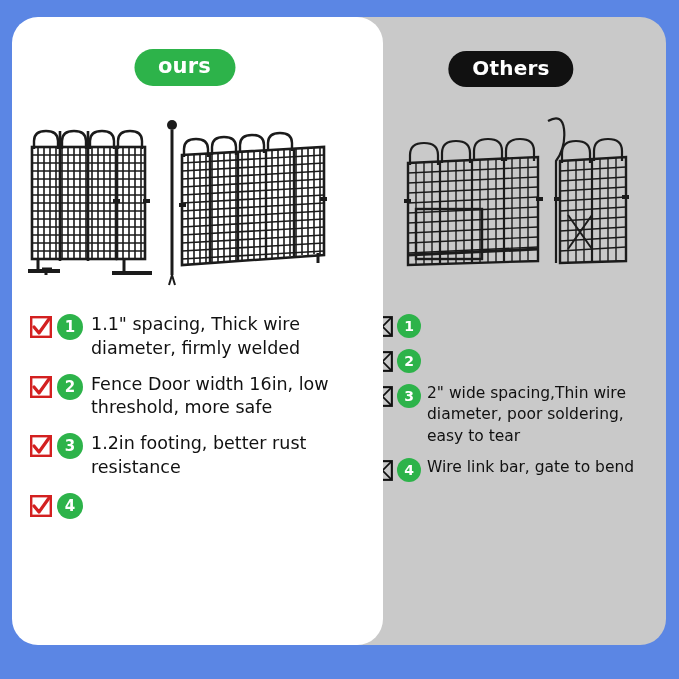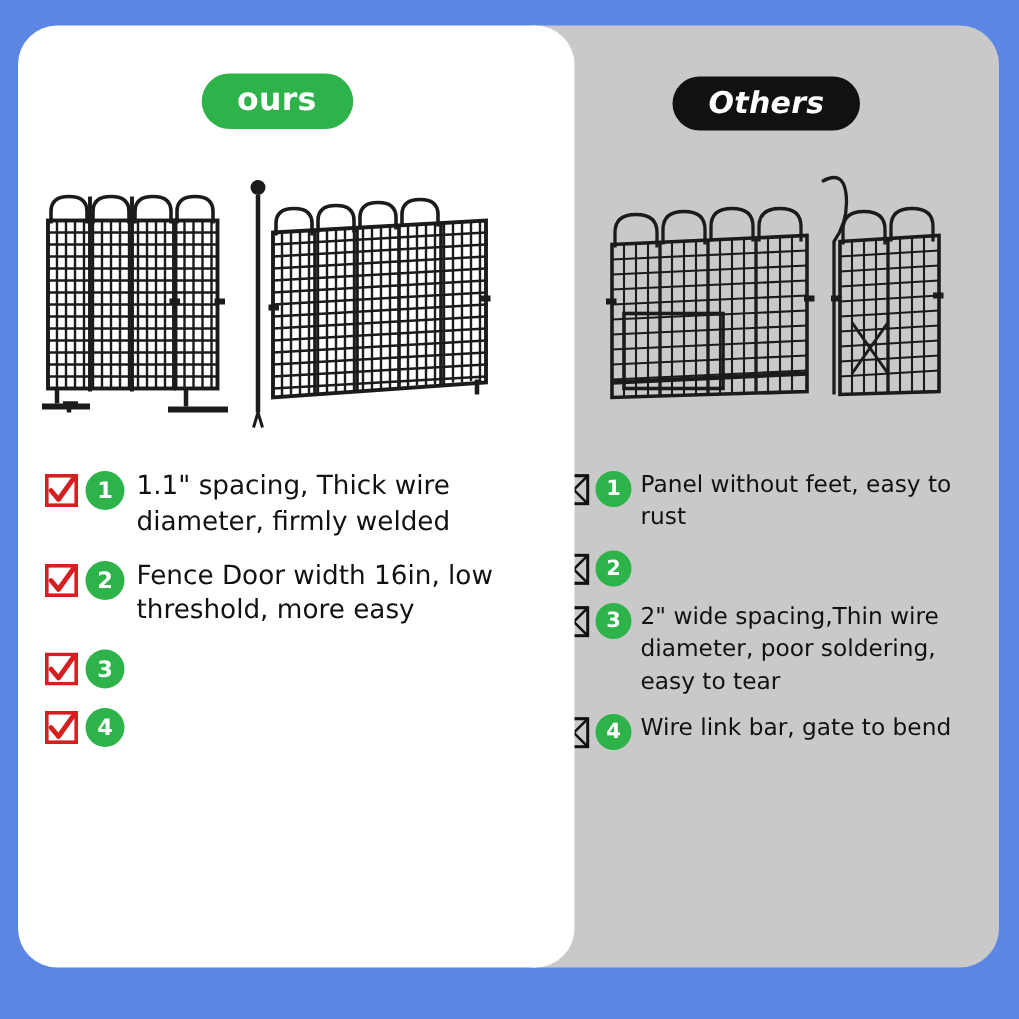--- a/index.html
+++ b/index.html
@@ -60,21 +60,21 @@
     top: 32px;
     padding: 7px 24px 9px;
     border-radius: 20px;
     font-size: 21px;
     font-weight: bold;
     color: #ffffff;
     letter-spacing: 0.2px;
     line-height: 1;
   }
   .badge-ours { background: #2db34a; }
-  .badge-others { background: #111111; top: 34px; font-size: 20px; font-style: italic; }
+  .badge-others { background: #111111; top: 34px; font-size: 20px; }
 
   .photo {
     position: absolute;
     left: 0;
     right: 0;
     top: 86px;
     height: 200px;
   }
 
   .list {
@@ -203,31 +203,32 @@
       </div>
 
       <div class="item">
         <span class="check">
           <svg width="22" height="22" viewBox="0 0 22 22">
               <rect x="1.2" y="1.2" width="19.6" height="19.6" fill="none" stroke="#d32020" stroke-width="2.4"></rect>
               <path d="M4,11 L9,17 L19,3" fill="none" stroke="#d32020" stroke-width="3.2" stroke-linecap="round" stroke-linejoin="round"></path>
             </svg>
         </span>
         <span class="num">2</span>
-        <span class="txt">Fence Door width 16in, low threshold, more easy</span>
+        <span class="txt">Fence Door width 16in, low threshold, more safe</span>
       </div>
 
       <div class="item">
         <span class="check">
           <svg width="22" height="22" viewBox="0 0 22 22">
               <rect x="1.2" y="1.2" width="19.6" height="19.6" fill="none" stroke="#d32020" stroke-width="2.4"></rect>
               <path d="M4,11 L9,17 L19,3" fill="none" stroke="#d32020" stroke-width="3.2" stroke-linecap="round" stroke-linejoin="round"></path>
             </svg>
         </span>
         <span class="num">3</span>
+        <span class="txt">1.2in footing, better rust resistance</span>
       </div>
 
       <div class="item">
         <span class="check">
           <svg width="22" height="22" viewBox="0 0 22 22">
               <rect x="1.2" y="1.2" width="19.6" height="19.6" fill="none" stroke="#d32020" stroke-width="2.4"></rect>
               <path d="M4,11 L9,17 L19,3" fill="none" stroke="#d32020" stroke-width="3.2" stroke-linecap="round" stroke-linejoin="round"></path>
             </svg>
         </span>
         <span class="num">4</span>
@@ -283,21 +284,20 @@
     <div class="list others-list">
 
       <div class="item">
         <span class="check">
           <svg width="21" height="21" viewBox="0 0 22 22">
               <rect x="1.2" y="1.2" width="19.6" height="19.6" fill="none" stroke="#111111" stroke-width="2.2"></rect>
               <path d="M1.8,1.8 L20.2,20.2 M20.2,1.8 L1.8,20.2" stroke="#111111" stroke-width="1.8"></path>
             </svg>
         </span>
         <span class="num">1</span>
-        <span class="txt">Panel without feet, easy to rust</span>
       </div>
 
       <div class="item">
         <span class="check">
           <svg width="21" height="21" viewBox="0 0 22 22">
               <rect x="1.2" y="1.2" width="19.6" height="19.6" fill="none" stroke="#111111" stroke-width="2.2"></rect>
               <path d="M1.8,1.8 L20.2,20.2 M20.2,1.8 L1.8,20.2" stroke="#111111" stroke-width="1.8"></path>
             </svg>
         </span>
         <span class="num">2</span>

